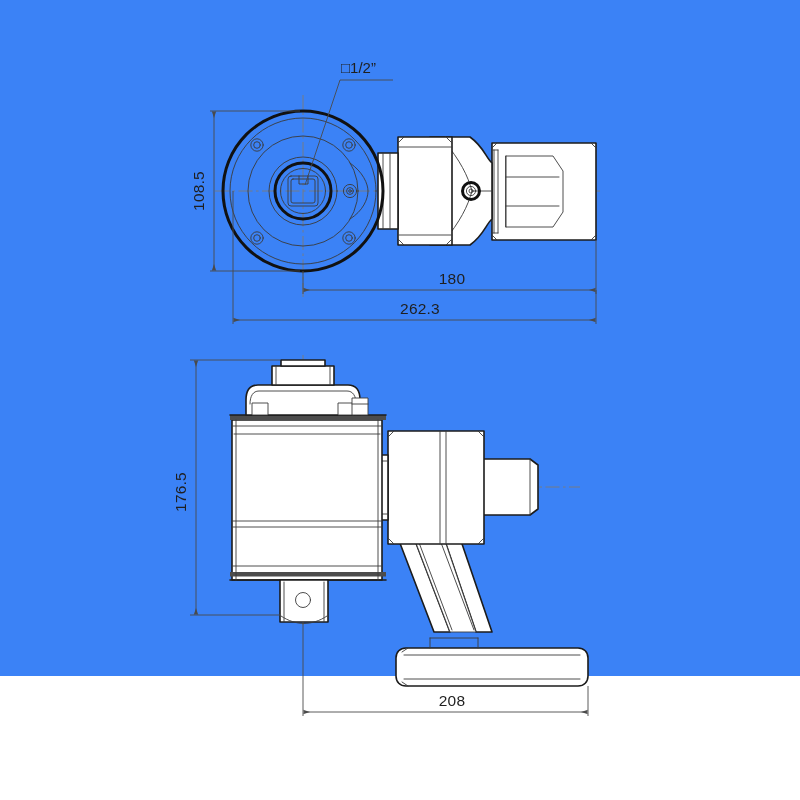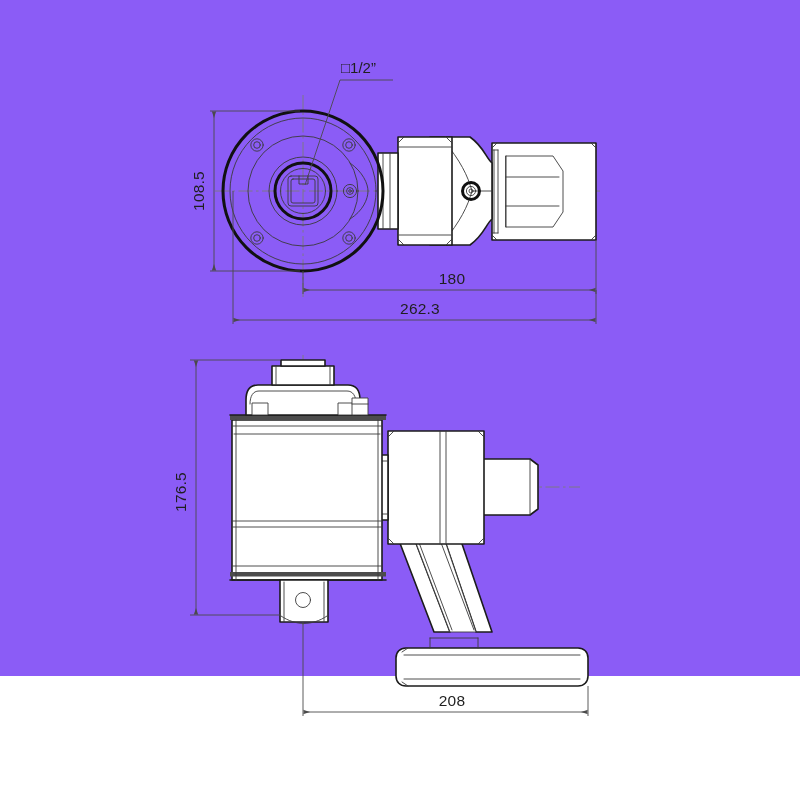--- a/index.html
+++ b/index.html
@@ -10,21 +10,21 @@
   body {
     width: 800px;
     height: 800px;
     font-family: "Liberation Sans", sans-serif;
     overflow: hidden;
   }
   #drawing-root {
     position: relative;
     width: 800px;
     height: 676px;
-    background: #8b5cf6;
+    background: #3b82f6;
   }
   svg.sheet {
     position: absolute;
     left: 0;
     top: 0;
     width: 800px;
     height: 800px;
     display: block;
   }
   

